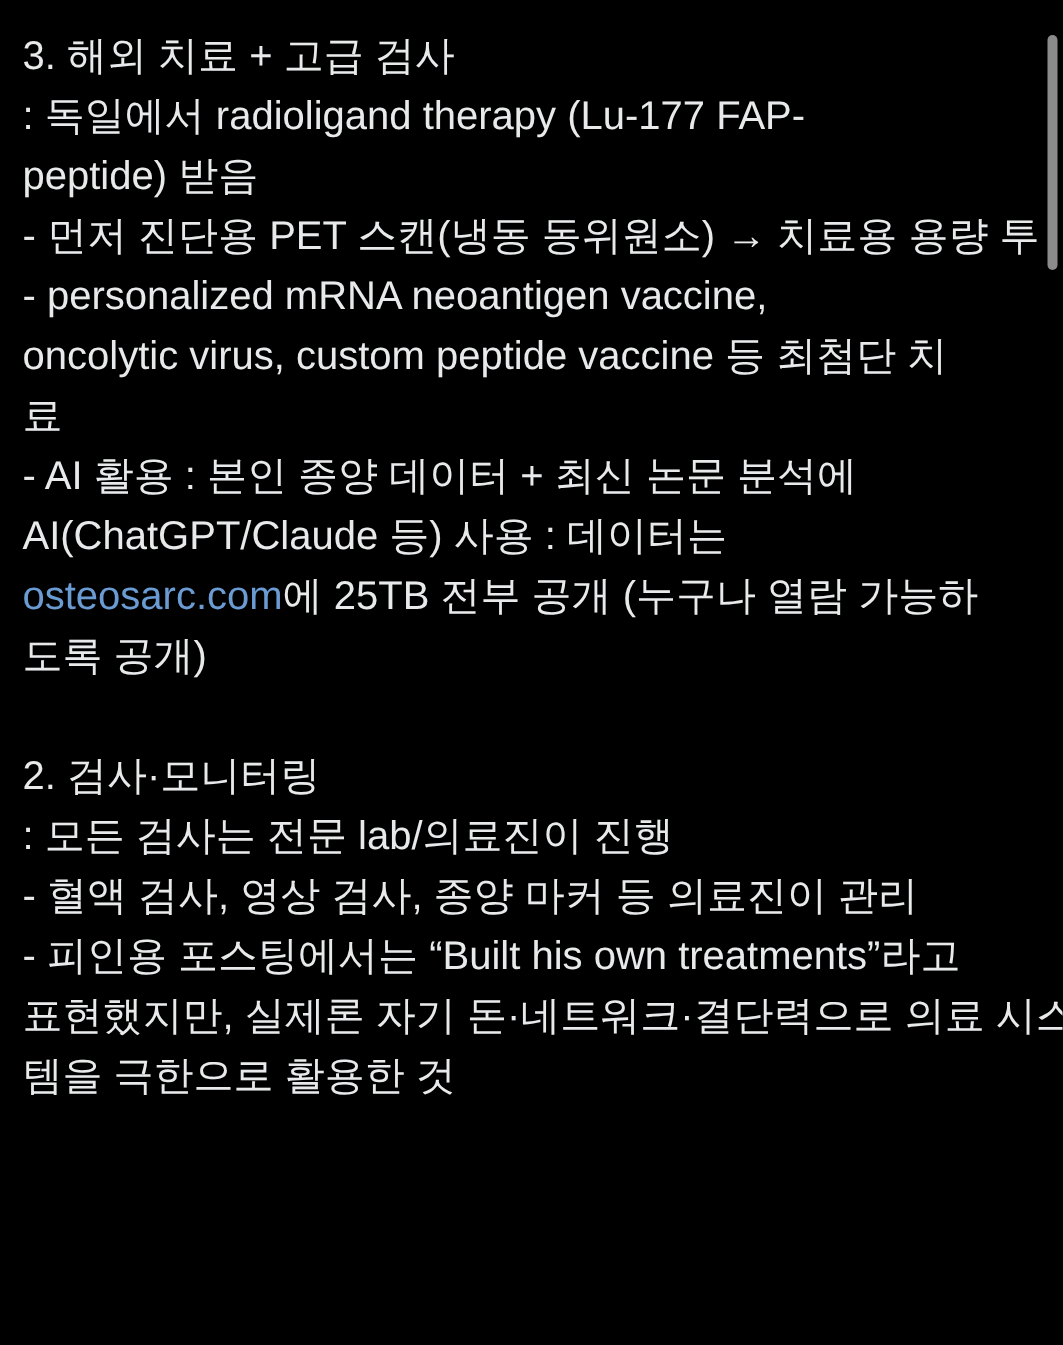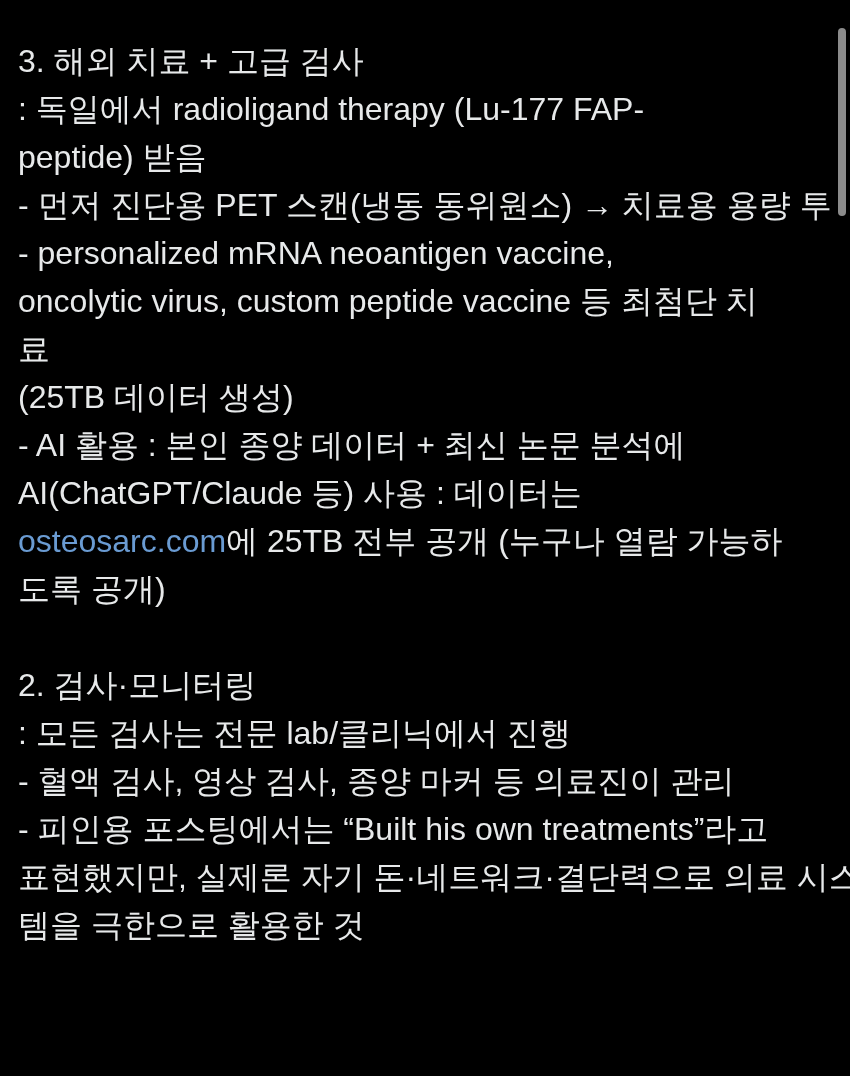--- a/index.html
+++ b/index.html
@@ -11,21 +11,21 @@
   }
   .screen {
     position: relative;
     width: 850px;
     height: 1076px;
     background: var(--bg, #000000);
   }
   .text-content {
     position: absolute;
     left: 18px;
-    top: 37px;
+    top: 20px;
     width: 800px;
     font-family: "Liberation Sans", "DejaVu Sans", sans-serif;
     font-size: 32px;
     font-weight: 400;
     line-height: 48px;
     color: var(--text, #e7e9ea);
     letter-spacing: 0px;
   }
   .line {
     height: 48px;
@@ -58,28 +58,27 @@
 
 <div class="screen">
   <div class="text-content" id="text-content">
       <div class="line">3. 해외 치료 + 고급 검사</div>
       <div class="line">: 독일에서 radioligand therapy (Lu-177 FAP-</div>
       <div class="line">peptide) 받음</div>
       <div class="line">- 먼저 진단용 PET 스캔(냉동 동위원소) → 치료용 용량 투</div>
       <div class="line">- personalized mRNA neoantigen vaccine,</div>
       <div class="line">oncolytic virus, custom peptide vaccine 등 최첨단 치</div>
       <div class="line">료</div>
-      <div class="line">(25TB 데이터 생성)</div>
       <div class="line">- AI 활용 : 본인 종양 데이터 + 최신 논문 분석에</div>
       <div class="line">AI(ChatGPT/Claude 등) 사용 : 데이터는</div>
       <div class="line"><span class="link">osteosarc.com</span><span>에 25TB 전부 공개 (누구나 열람 가능하</span></div>
       <div class="line">도록 공개)</div>
       <div class="line">&nbsp;</div>
       <div class="line">2. 검사·모니터링</div>
-      <div class="line">: 모든 검사는 전문 lab/클리닉에서 진행</div>
+      <div class="line">: 모든 검사는 전문 lab/의료진이 진행</div>
       <div class="line">- 혈액 검사, 영상 검사, 종양 마커 등 의료진이 관리</div>
       <div class="line">- 피인용 포스팅에서는 “Built his own treatments”라고</div>
       <div class="line">표현했지만, 실제론 자기 돈·네트워크·결단력으로 의료 시스</div>
       <div class="line">템을 극한으로 활용한 것</div>
     </div>
   <div class="scrollbar-track">
     <div class="scrollbar-thumb"></div>
   </div>
 </div>
 

